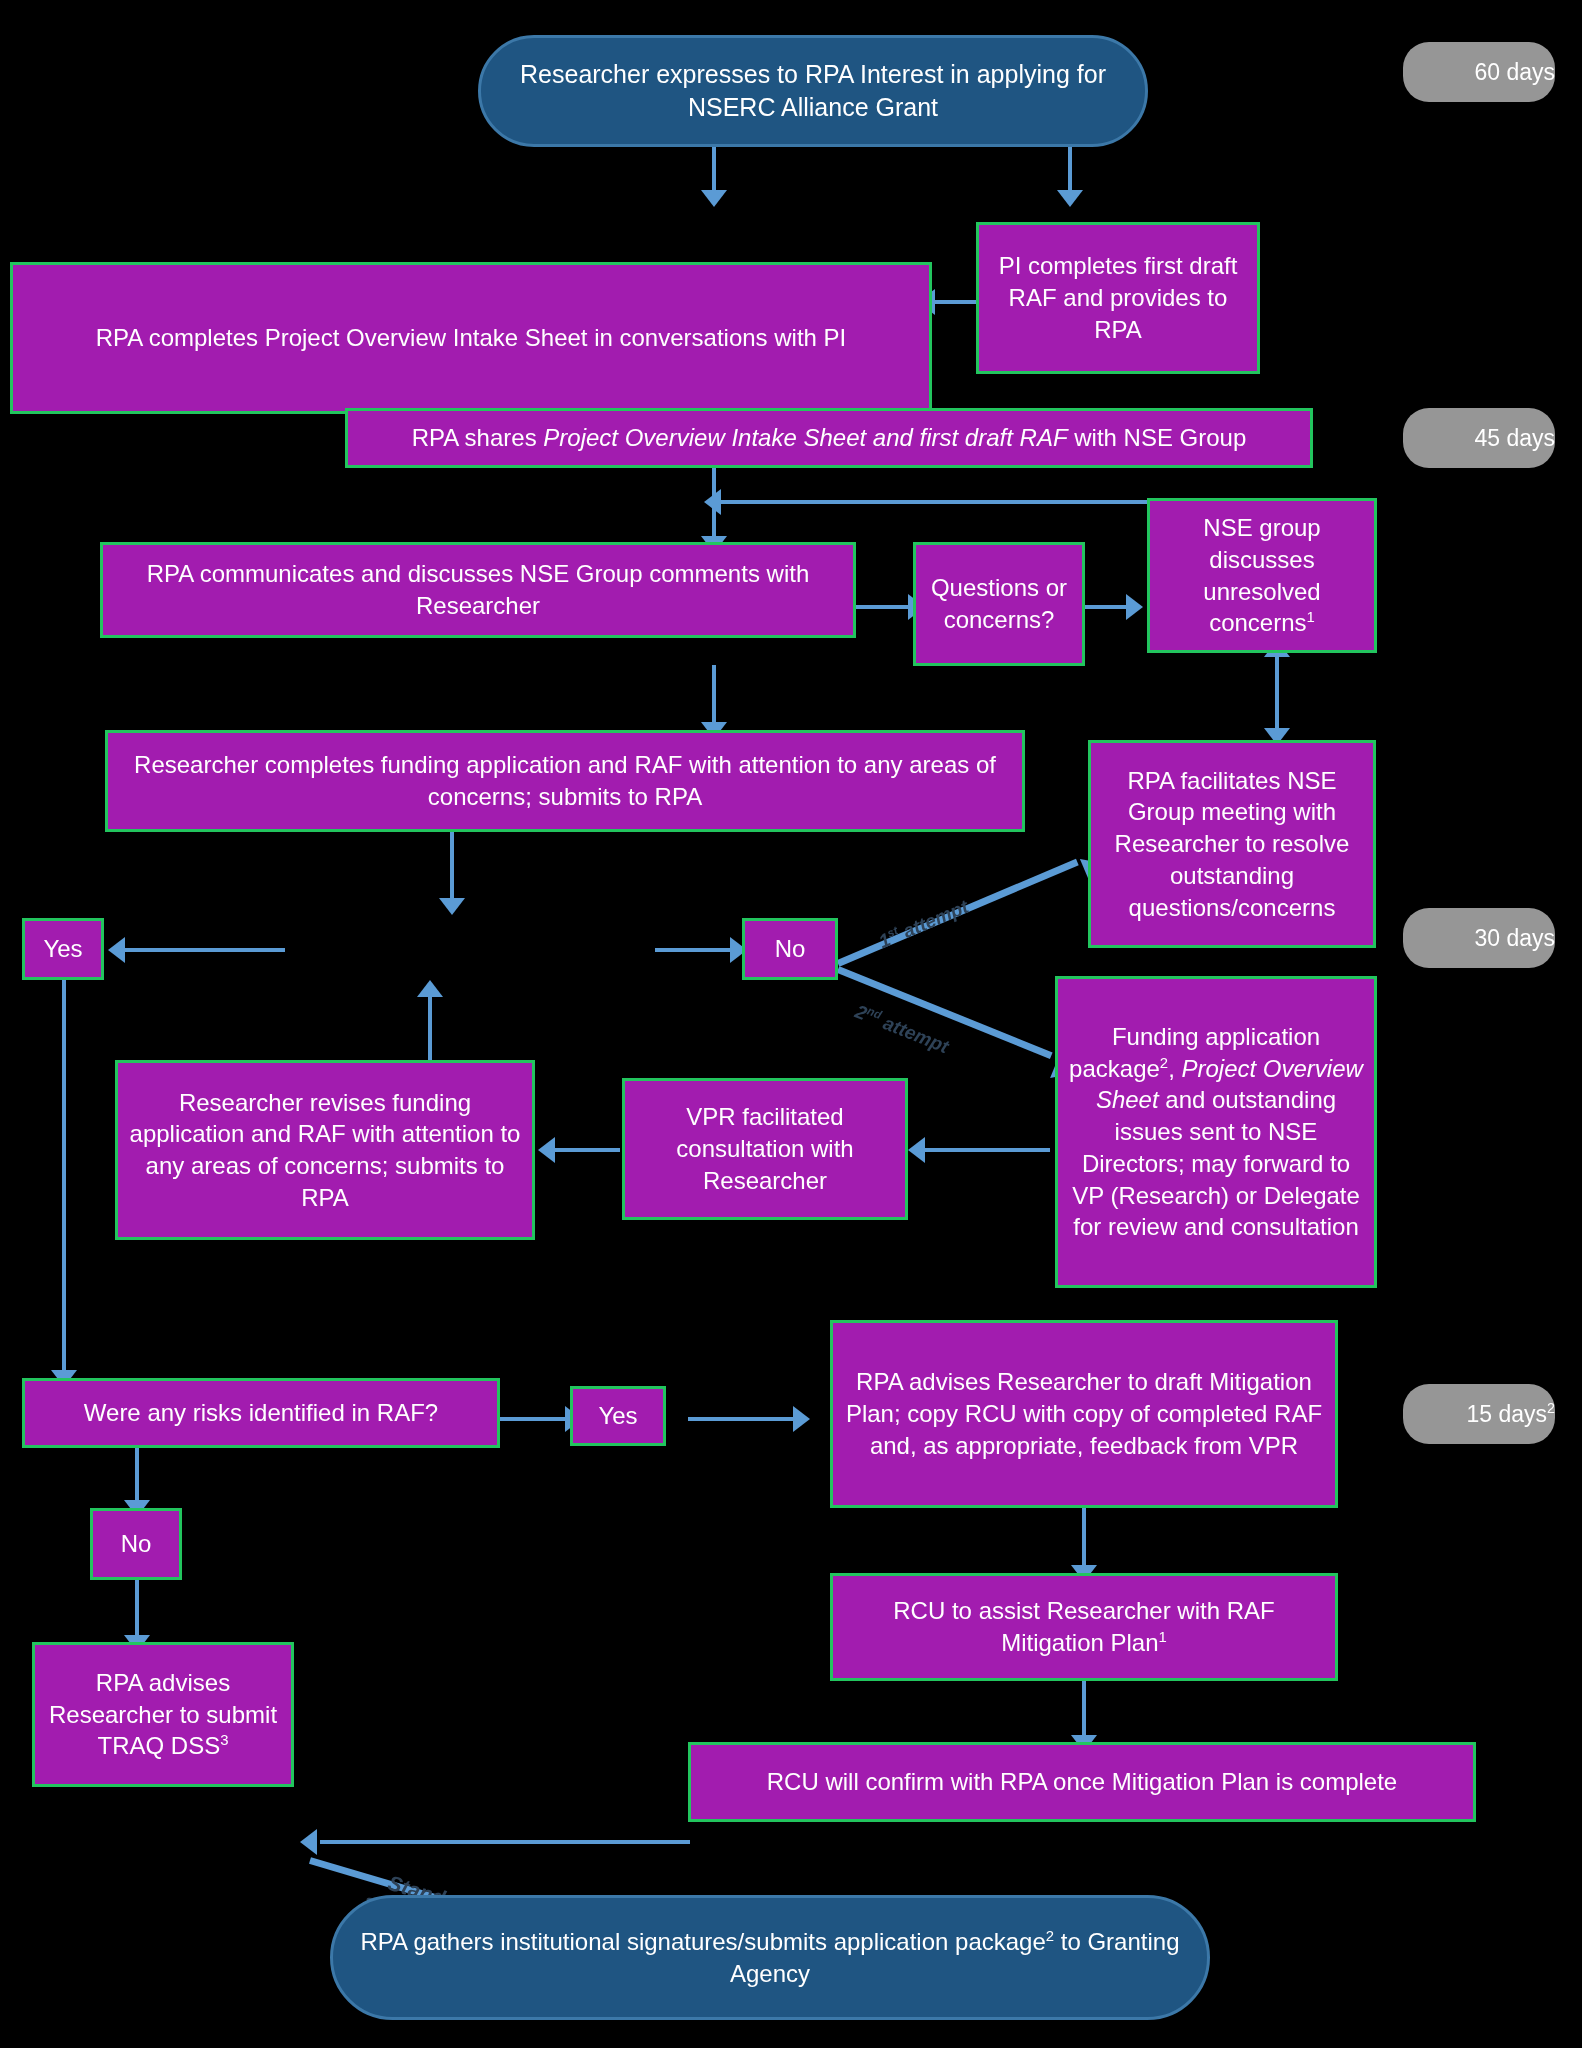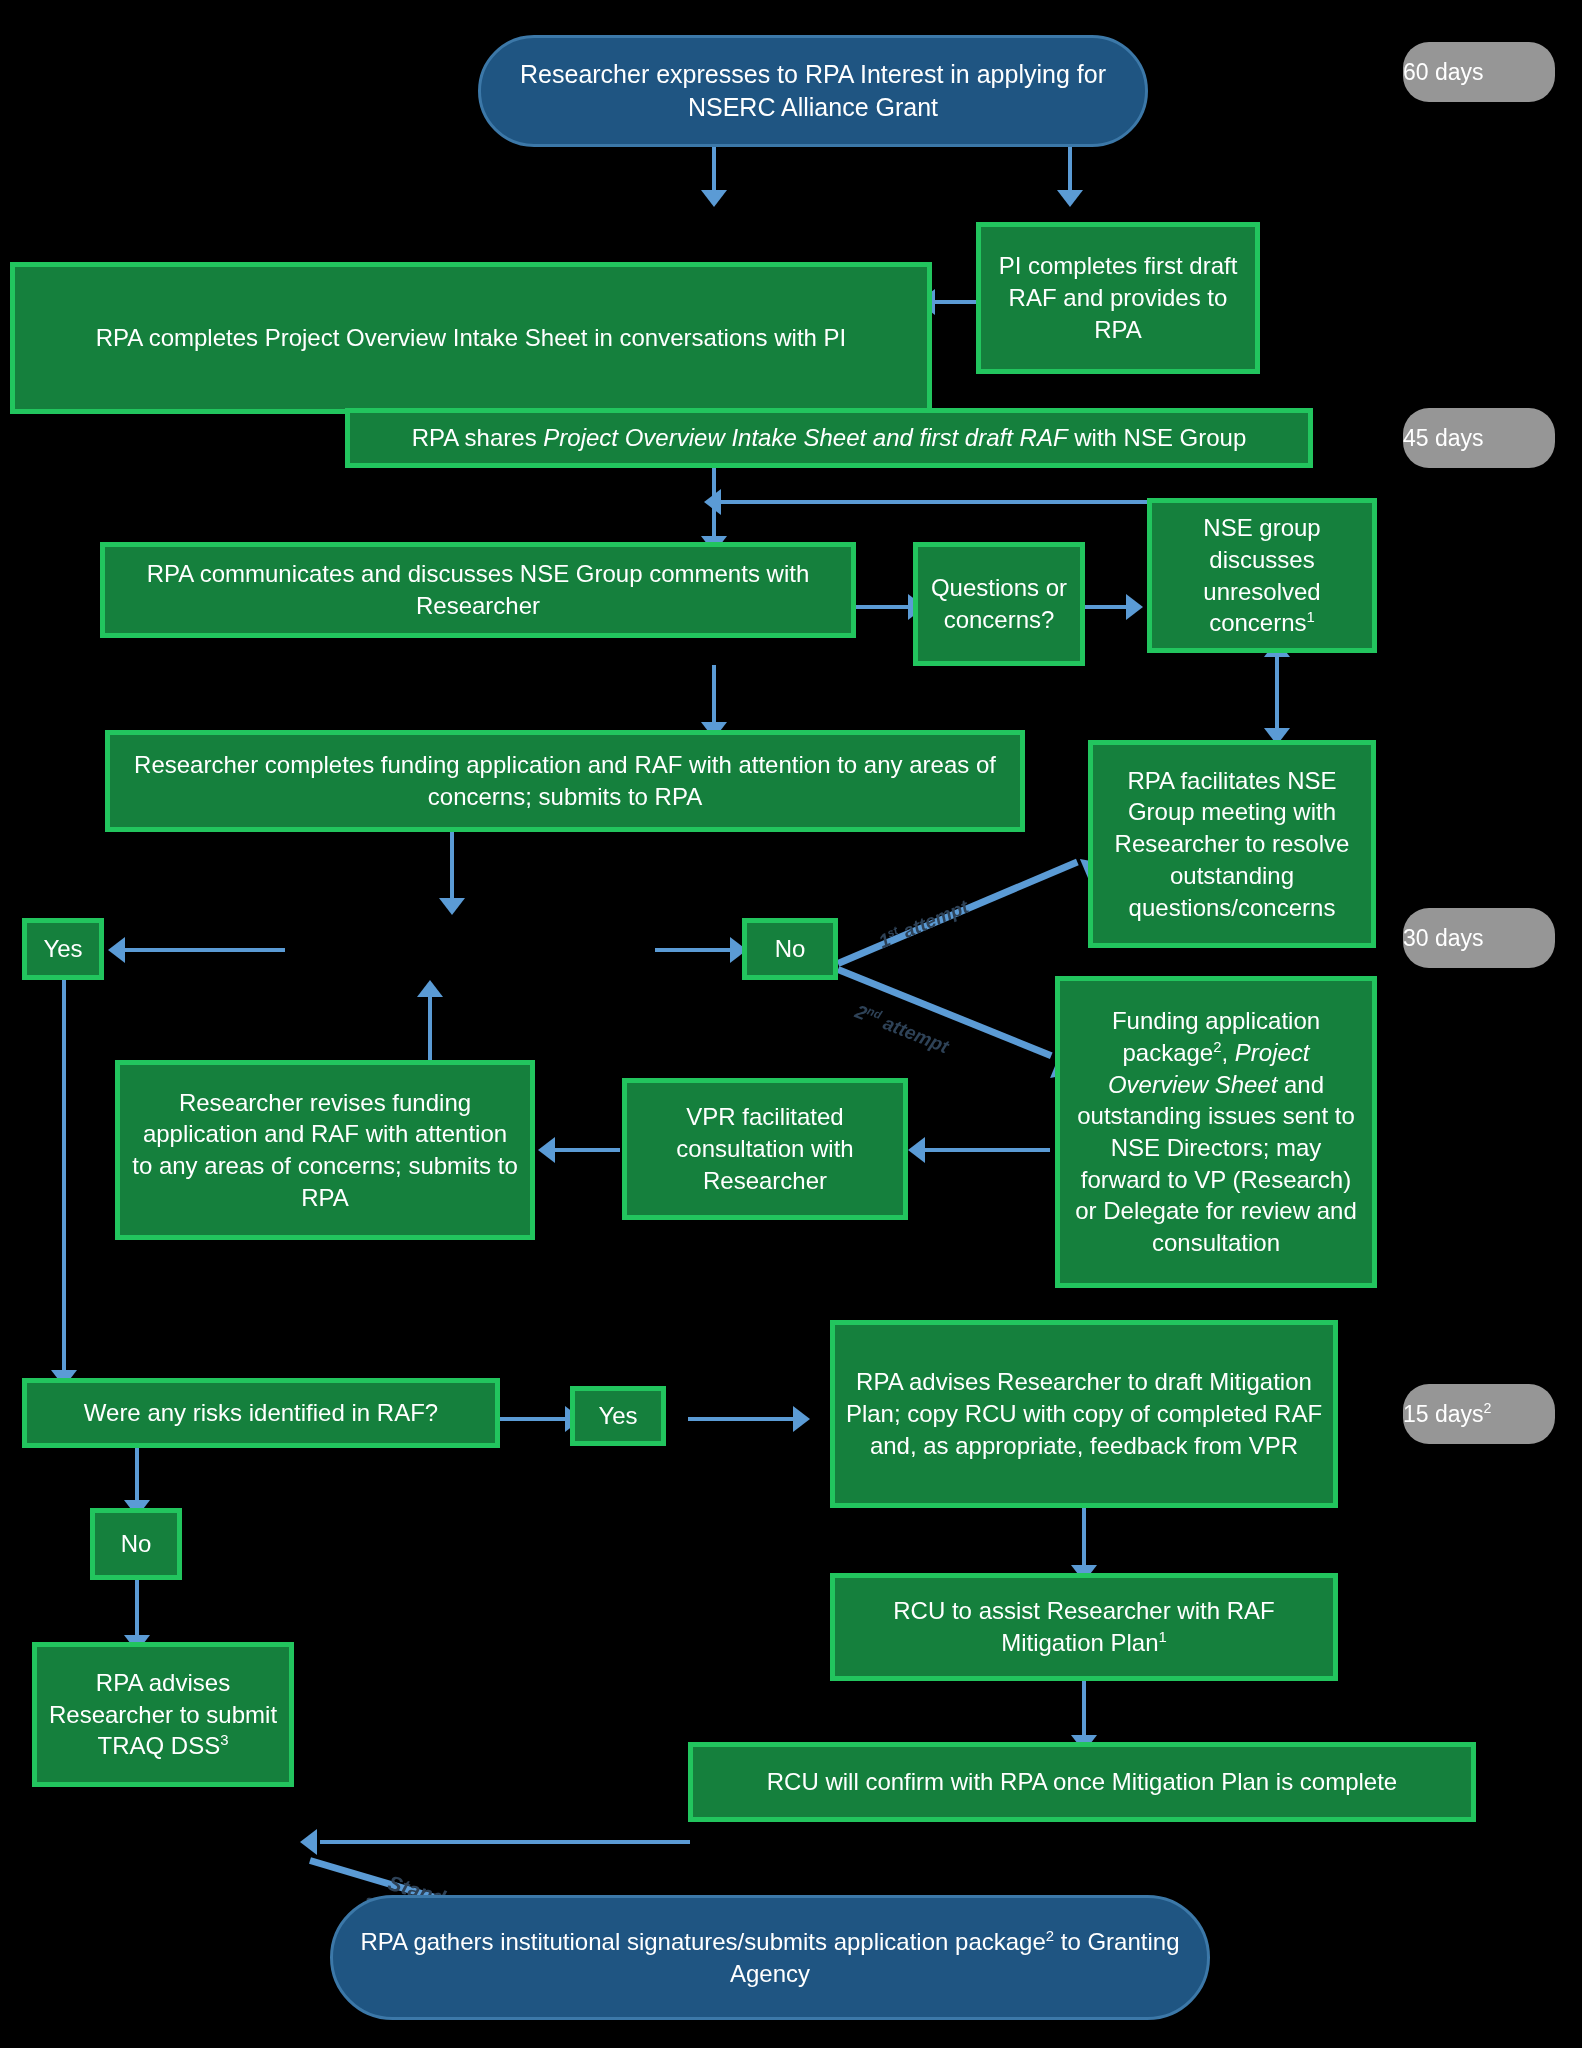--- a/index.html
+++ b/index.html
@@ -3,35 +3,35 @@
 <meta charset="utf-8">
 <style>
   html,body{margin:0;padding:0;background:#000;}
   body{font-family:"Liberation Sans",sans-serif;}
   #stage{position:relative;width:1582px;height:2048px;background:#000;overflow:hidden;}
 
   
   .node{
     position:absolute;
     box-sizing:border-box;
-    background:#15803d;
-    border:5px solid #22c55e;
+    background:#a21caf;
+    border:3px solid #22c55e;
     color:#ffffff;
     display:flex;align-items:center;justify-content:center;
     text-align:center;
     line-height:1.32;
     padding:6px 10px;
     font-size:24px;
   }
   .node .inner{width:100%;}
   .term{border-radius:999px;border:3px solid #3c78a8;background:#1f5582;}
   .badge{
     position:absolute;box-sizing:border-box;
     background:#969696;border-radius:26px;
-    color:#ffffff;display:flex;align-items:center;justify-content:flex-start;
+    color:#ffffff;display:flex;align-items:center;justify-content:flex-end;
     font-size:23px;
   }
   i.it{font-style:italic;}
   sup{font-size:0.62em;vertical-align:super;line-height:0;}
 
   
   .ln{position:absolute;background:#5b9bd5;}
   .vline{width:4px;}
   .hline{height:4px;}
   .arw{position:absolute;width:0;height:0;}

